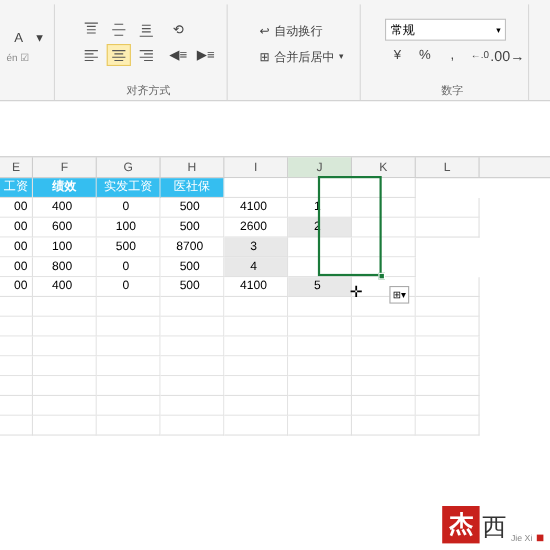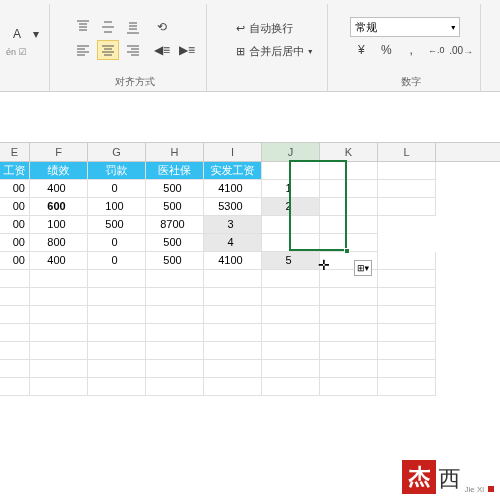--- a/index.html
+++ b/index.html
@@ -115,21 +115,21 @@
     <div class="rgroup-body">
       <div class="nfmt">
           <span>常规</span>
           <span style="font-size:8px">▾</span>
         </div>
       <div class="brow">
         <div class="ibtn">¥</div>
         <div class="ibtn">%</div>
         <div class="ibtn">,</div>
         <div class="ibtn" style="font-size:9px">←.0</div>
-        <div class="ibtn" style="font-size:10px">.00→</div>
+        <div class="ibtn" style="font-size:13px">.00→</div>
       </div>
     </div>
     <div class="rgroup-label">数字</div>
   </div>
 
   <div class="rgroup" style="border-right:none">
     
     
   </div>
 </div>
@@ -141,44 +141,43 @@
       <div class="ch">G</div>
       <div class="ch">H</div>
       <div class="ch">I</div>
       <div class="ch sel">J</div>
       <div class="ch">K</div>
       <div class="ch">L</div>
     </div>
   <div id="gridbody">
       <div class="row">
         <div class="cell hdr" style="width: 30px;">工资</div>
-        <div class="cell hdr" style="width: 58px;">绩效</div>
-        <div class="cell hdr" style="width: 58px;">罚款</div>
+        <div class="cell hdr" style="width: 58px; font-weight: bold;">绩效</div>
+        <div class="cell hdr" style="width: 58px;">实发工资</div>
         <div class="cell hdr" style="width: 58px;">医社保</div>
-        <div class="cell hdr" style="width: 58px;">实发工资</div>
         <div class="cell" style="width: 58px;"></div>
         <div class="cell" style="width: 58px;"></div>
         <div class="cell" style="width: 58px;"></div>
       </div>
       <div class="row">
         <div class="cell" style="width: 30px; text-align: right;">00</div>
         <div class="cell" style="width: 58px; text-align: center;">400</div>
         <div class="cell" style="width: 58px; text-align: center;">0</div>
         <div class="cell" style="width: 58px; text-align: center;">500</div>
         <div class="cell" style="width: 58px; text-align: center;">4100</div>
         <div class="cell jcol" style="width: 58px; background: rgb(255, 255, 255);">1</div>
         <div class="cell" style="width: 58px;"></div>
         <div class="cell" style="width: 58px;"></div>
       </div>
       <div class="row">
         <div class="cell" style="width: 30px; text-align: right;">00</div>
-        <div class="cell" style="width: 58px; text-align: center; font-weight: bold;">600</div>
+        <div class="cell" style="width: 58px; text-align: center;">600</div>
         <div class="cell" style="width: 58px; text-align: center;">100</div>
         <div class="cell" style="width: 58px; text-align: center;">500</div>
-        <div class="cell" style="width: 58px; text-align: center;">5300</div>
+        <div class="cell" style="width: 58px; text-align: center;">2600</div>
         <div class="cell jcol" style="width: 58px;">2</div>
         <div class="cell" style="width: 58px;"></div>
         <div class="cell" style="width: 58px;"></div>
       </div>
       <div class="row">
         <div class="cell" style="width: 30px; text-align: right;">00</div>
         <div class="cell" style="width: 58px; text-align: center;">100</div>
         <div class="cell" style="width: 58px; text-align: center;">500</div>
         <div class="cell" style="width: 58px; text-align: center;">8700</div>
         <div class="cell jcol" style="width: 58px;">3</div>

